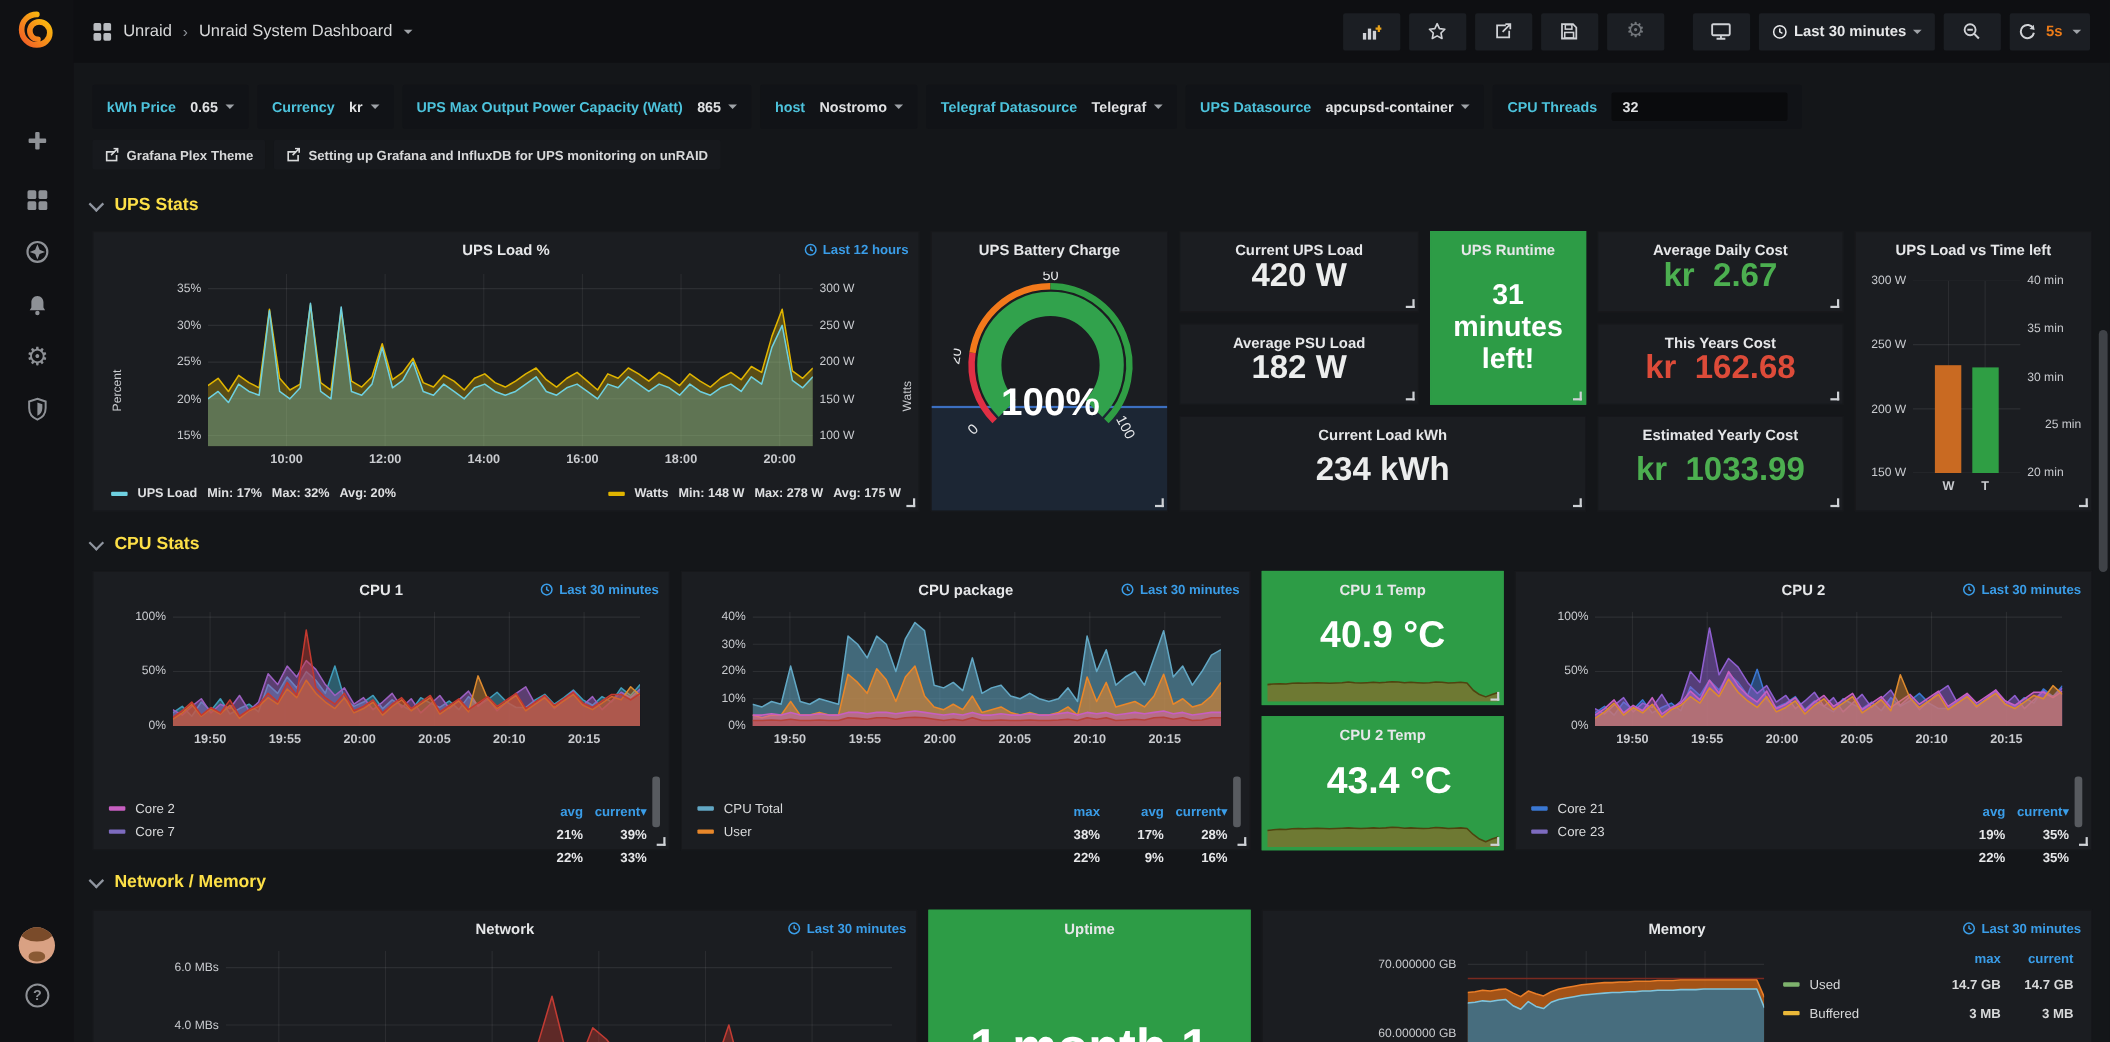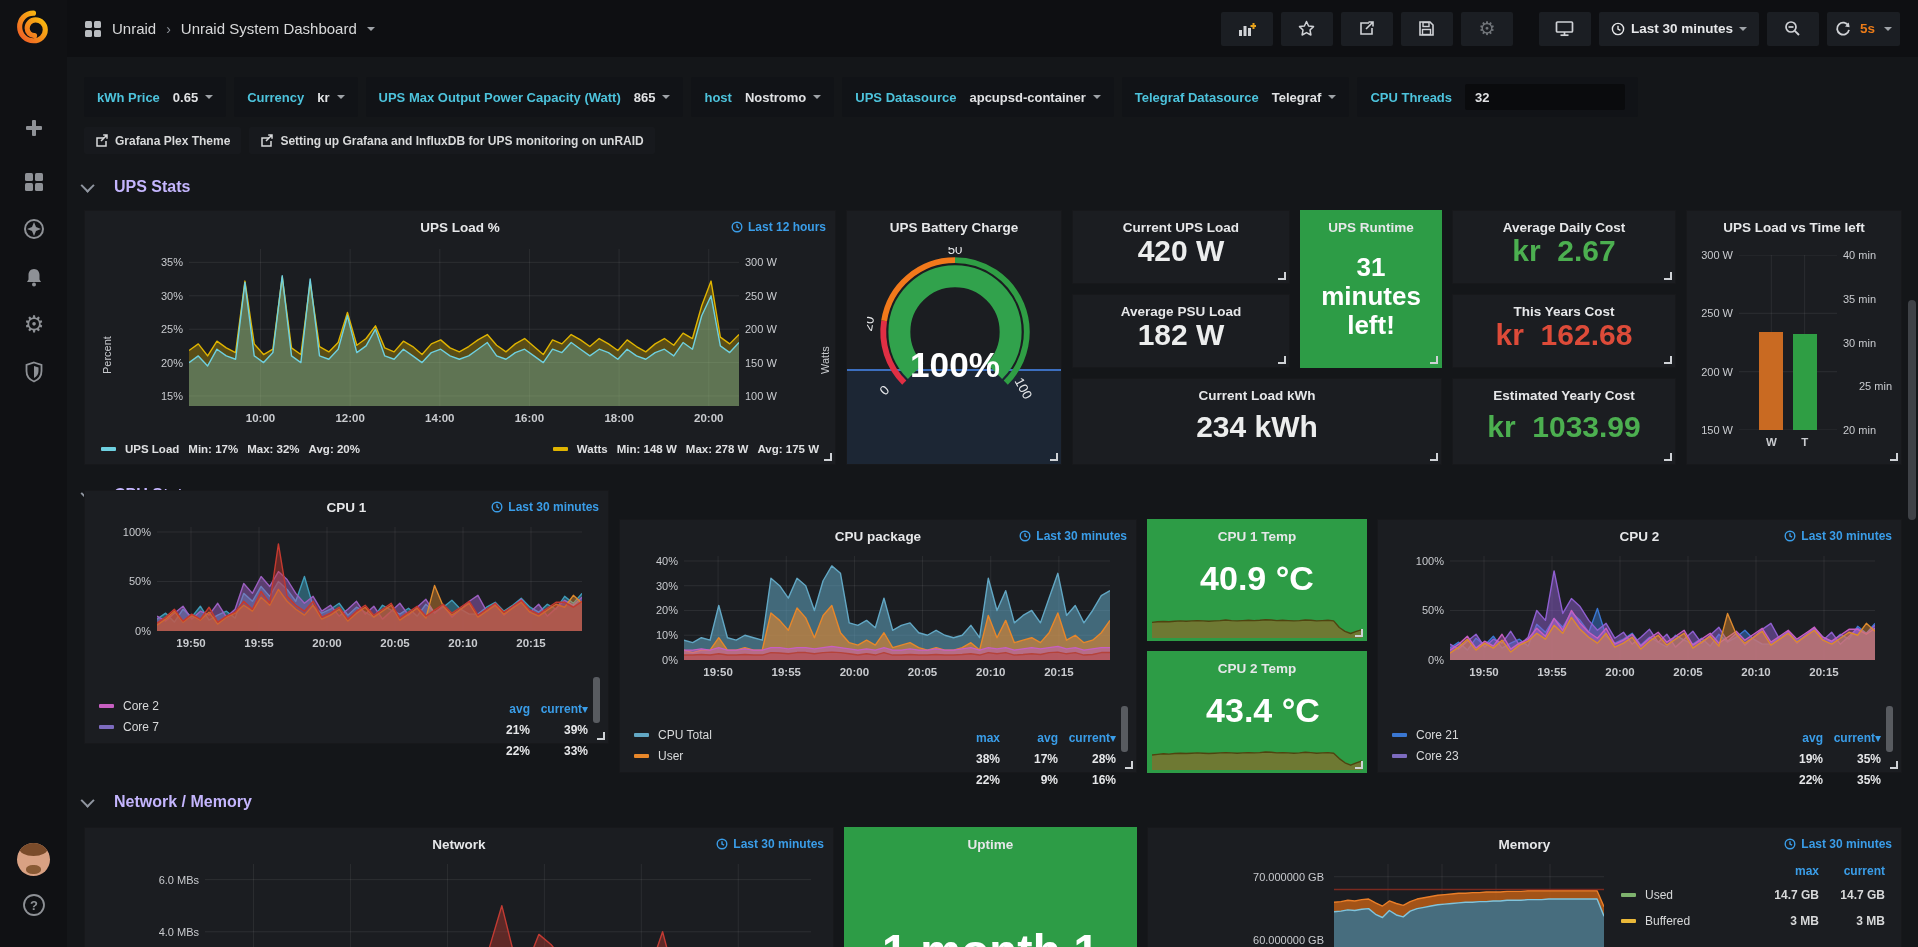--- a/index.html
+++ b/index.html
@@ -22,21 +22,21 @@
   .avatar::after{content:"";position:absolute;left:9px;top:22px;width:15px;height:9px;border-radius:45%;background:#8a5a34;}
   
   .varrow{position:absolute;left:84px;top:77px;display:flex;gap:8px;}
   .varchip{height:40px;background:#111317;border-radius:2px;display:flex;align-items:center;padding:0 13px;gap:13px;cursor:pointer;}
   .varlabel{color:#4dc3dc;font-weight:700;font-size:13px;}
   .varval{color:#e0e1e3;font-weight:700;font-size:13px;display:flex;align-items:center;gap:7px;}
   .varinput{background:#0a0b0d;height:26px;width:140px;display:flex;align-items:center;padding:0 10px;border-radius:2px;}
   .linkrow{position:absolute;left:84px;top:127px;display:flex;gap:8px;}
   .linkchip{height:27px;background:#17191d;border-radius:2px;display:flex;align-items:center;padding:0 11px;gap:7px;font-size:12px;font-weight:700;color:#d8d9da;cursor:pointer;}
   
-  .sechead{position:absolute;left:84px;display:flex;align-items:center;gap:20px;font-size:16px;font-weight:700;color:#c4b5fd;cursor:pointer;}
+  .sechead{position:absolute;left:84px;display:flex;align-items:center;gap:10px;font-size:16px;font-weight:700;color:#fde047;cursor:pointer;}
   .chev{width:8px;height:8px;border-left:2px solid #9096a0;border-bottom:2px solid #9096a0;transform:rotate(-45deg) translateY(-2px);display:inline-block;}
   
   .panel{position:absolute;background:#1b1d21;border:1px solid #17181b;box-sizing:border-box;}
   .panel::after{content:"";position:absolute;right:3px;bottom:3px;width:6px;height:6px;border-right:2px solid #cfd2d6;border-bottom:2px solid #cfd2d6;}
   .p-title{position:absolute;top:9px;left:0;right:0;text-align:center;font-weight:700;font-size:13.5px;color:#e6e7e9;cursor:pointer;}
   .p-time{position:absolute;top:9px;right:9px;color:#3a9de8;font-weight:700;font-size:12px;display:flex;gap:5px;align-items:center;cursor:pointer;}
   .green{background:#2d9c46;border-color:#2d9c46;}
   .stat-title{position:absolute;top:9px;left:0;right:0;text-align:center;font-weight:700;font-size:13.5px;color:#e6e7e9;}
   .stat-val{position:absolute;top:56%;left:0;right:0;text-align:center;transform:translateY(-50%);font-size:30px;font-weight:700;color:#eceded;white-space:pre;}
   
@@ -243,30 +243,30 @@
         </span>
     </div>
     <div class="varchip">
       <span class="varlabel">host</span>
       <span class="varval">
           <span>Nostromo</span>
           <span class="caret"></span>
         </span>
     </div>
     <div class="varchip">
+      <span class="varlabel">Telegraf Datasource</span>
+      <span class="varval">
+          <span>Telegraf</span>
+          <span class="caret"></span>
+        </span>
+    </div>
+    <div class="varchip">
       <span class="varlabel">UPS Datasource</span>
       <span class="varval">
           <span>apcupsd-container</span>
-          <span class="caret"></span>
-        </span>
-    </div>
-    <div class="varchip">
-      <span class="varlabel">Telegraf Datasource</span>
-      <span class="varval">
-          <span>Telegraf</span>
           <span class="caret"></span>
         </span>
     </div>
     <div class="varchip">
       <span class="varlabel">CPU Threads</span>
       <span class="varinput">
           <span style="font-weight:700;font-size:13px;color:#e0e1e3;">32</span>
         </span>
     </div>
   </div>
@@ -448,21 +448,21 @@
           <span style="top: 75%; left: 16px;">25 min</span>
           <span style="top: 100%; left: 0px;">20 min</span>
         </div>
       <div class="xticks">
           <span style="left: 33%;">W</span>
           <span style="left: 67%;">T</span>
         </div>
     </div>
   </div>
 
-  <div class="panel" style="left:84px;top:490px;width:525px;height:254px;">
+  <div class="panel" style="left:84px;top:519px;width:525px;height:254px;">
     <div class="p-title">CPU 1</div>
     <div class="p-time">
       <svg class="icon-svg" width="12" height="12" viewBox="0 0 14 14">
           <circle cx="7" cy="7" r="5.6" fill="none" stroke="#3a9de8" stroke-width="1.6"></circle>
           <path d="M7 3.8 V7 L9.4 8.4" fill="none" stroke="#3a9de8" stroke-width="1.6"></path>
         </svg>
       <span>Last 30 minutes</span>
     </div>
     <div class="plotbox" style="left:72px;right:26px;top:36px;bottom:112px;">
       <div class="chart">

